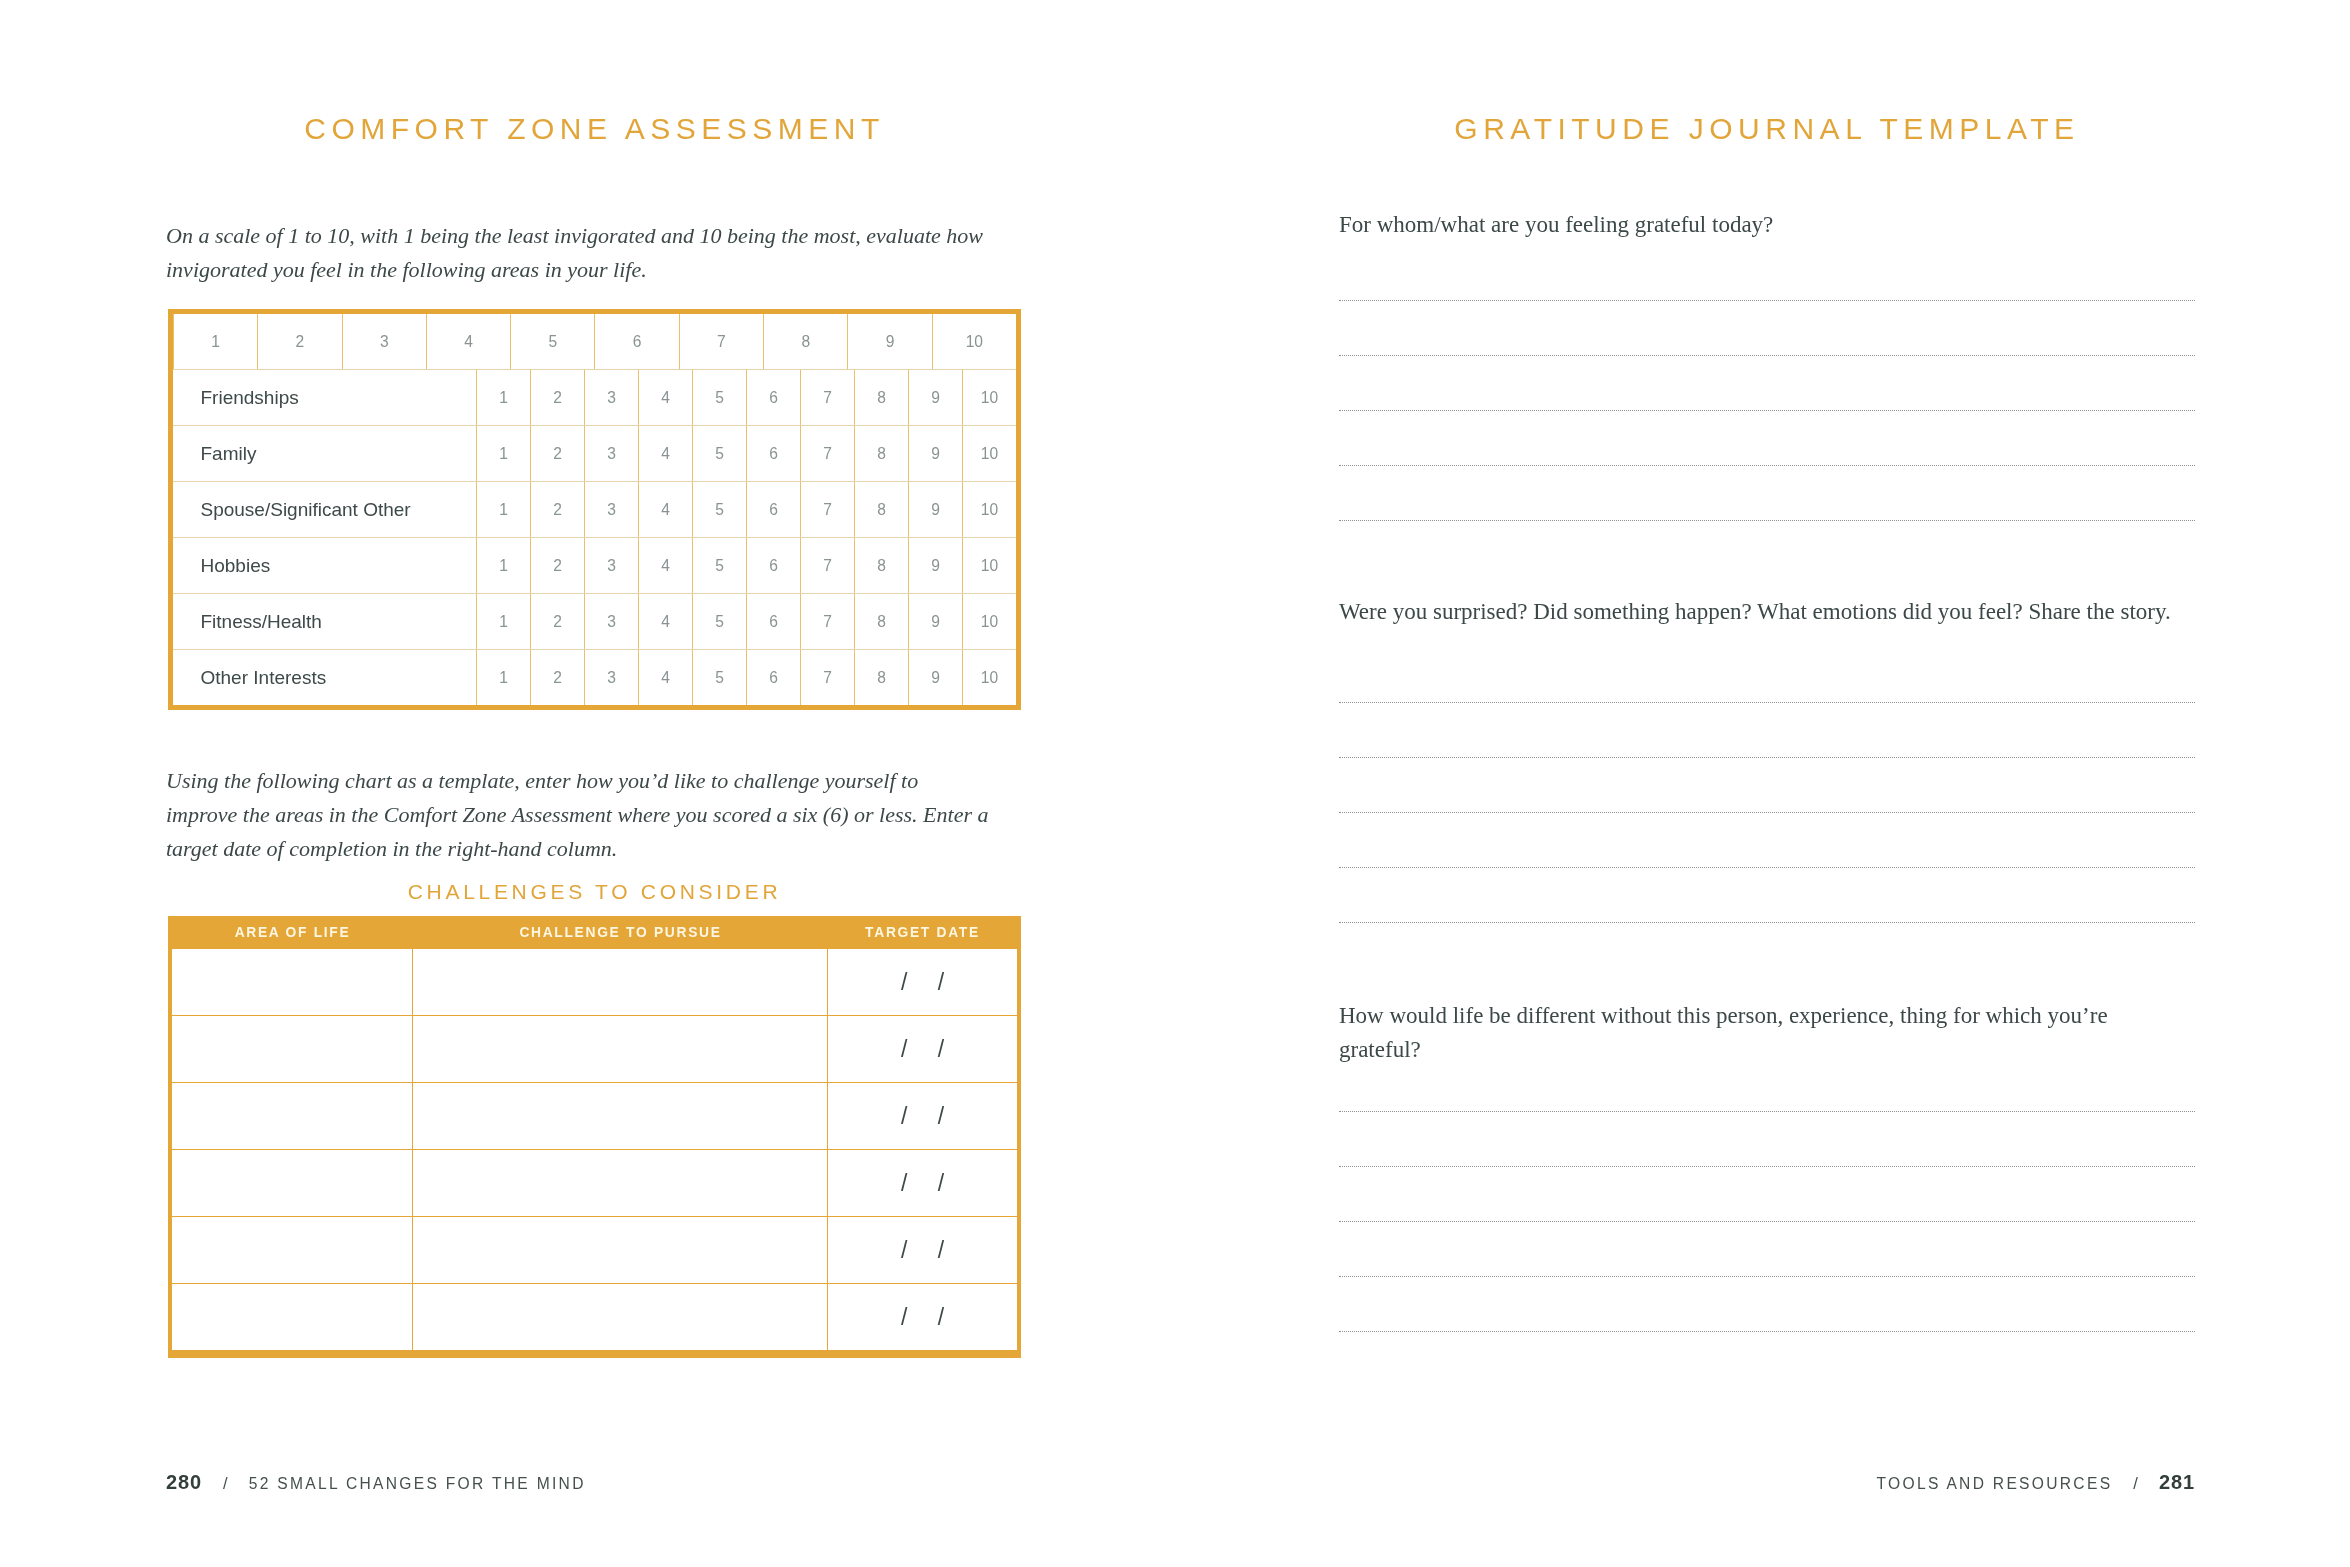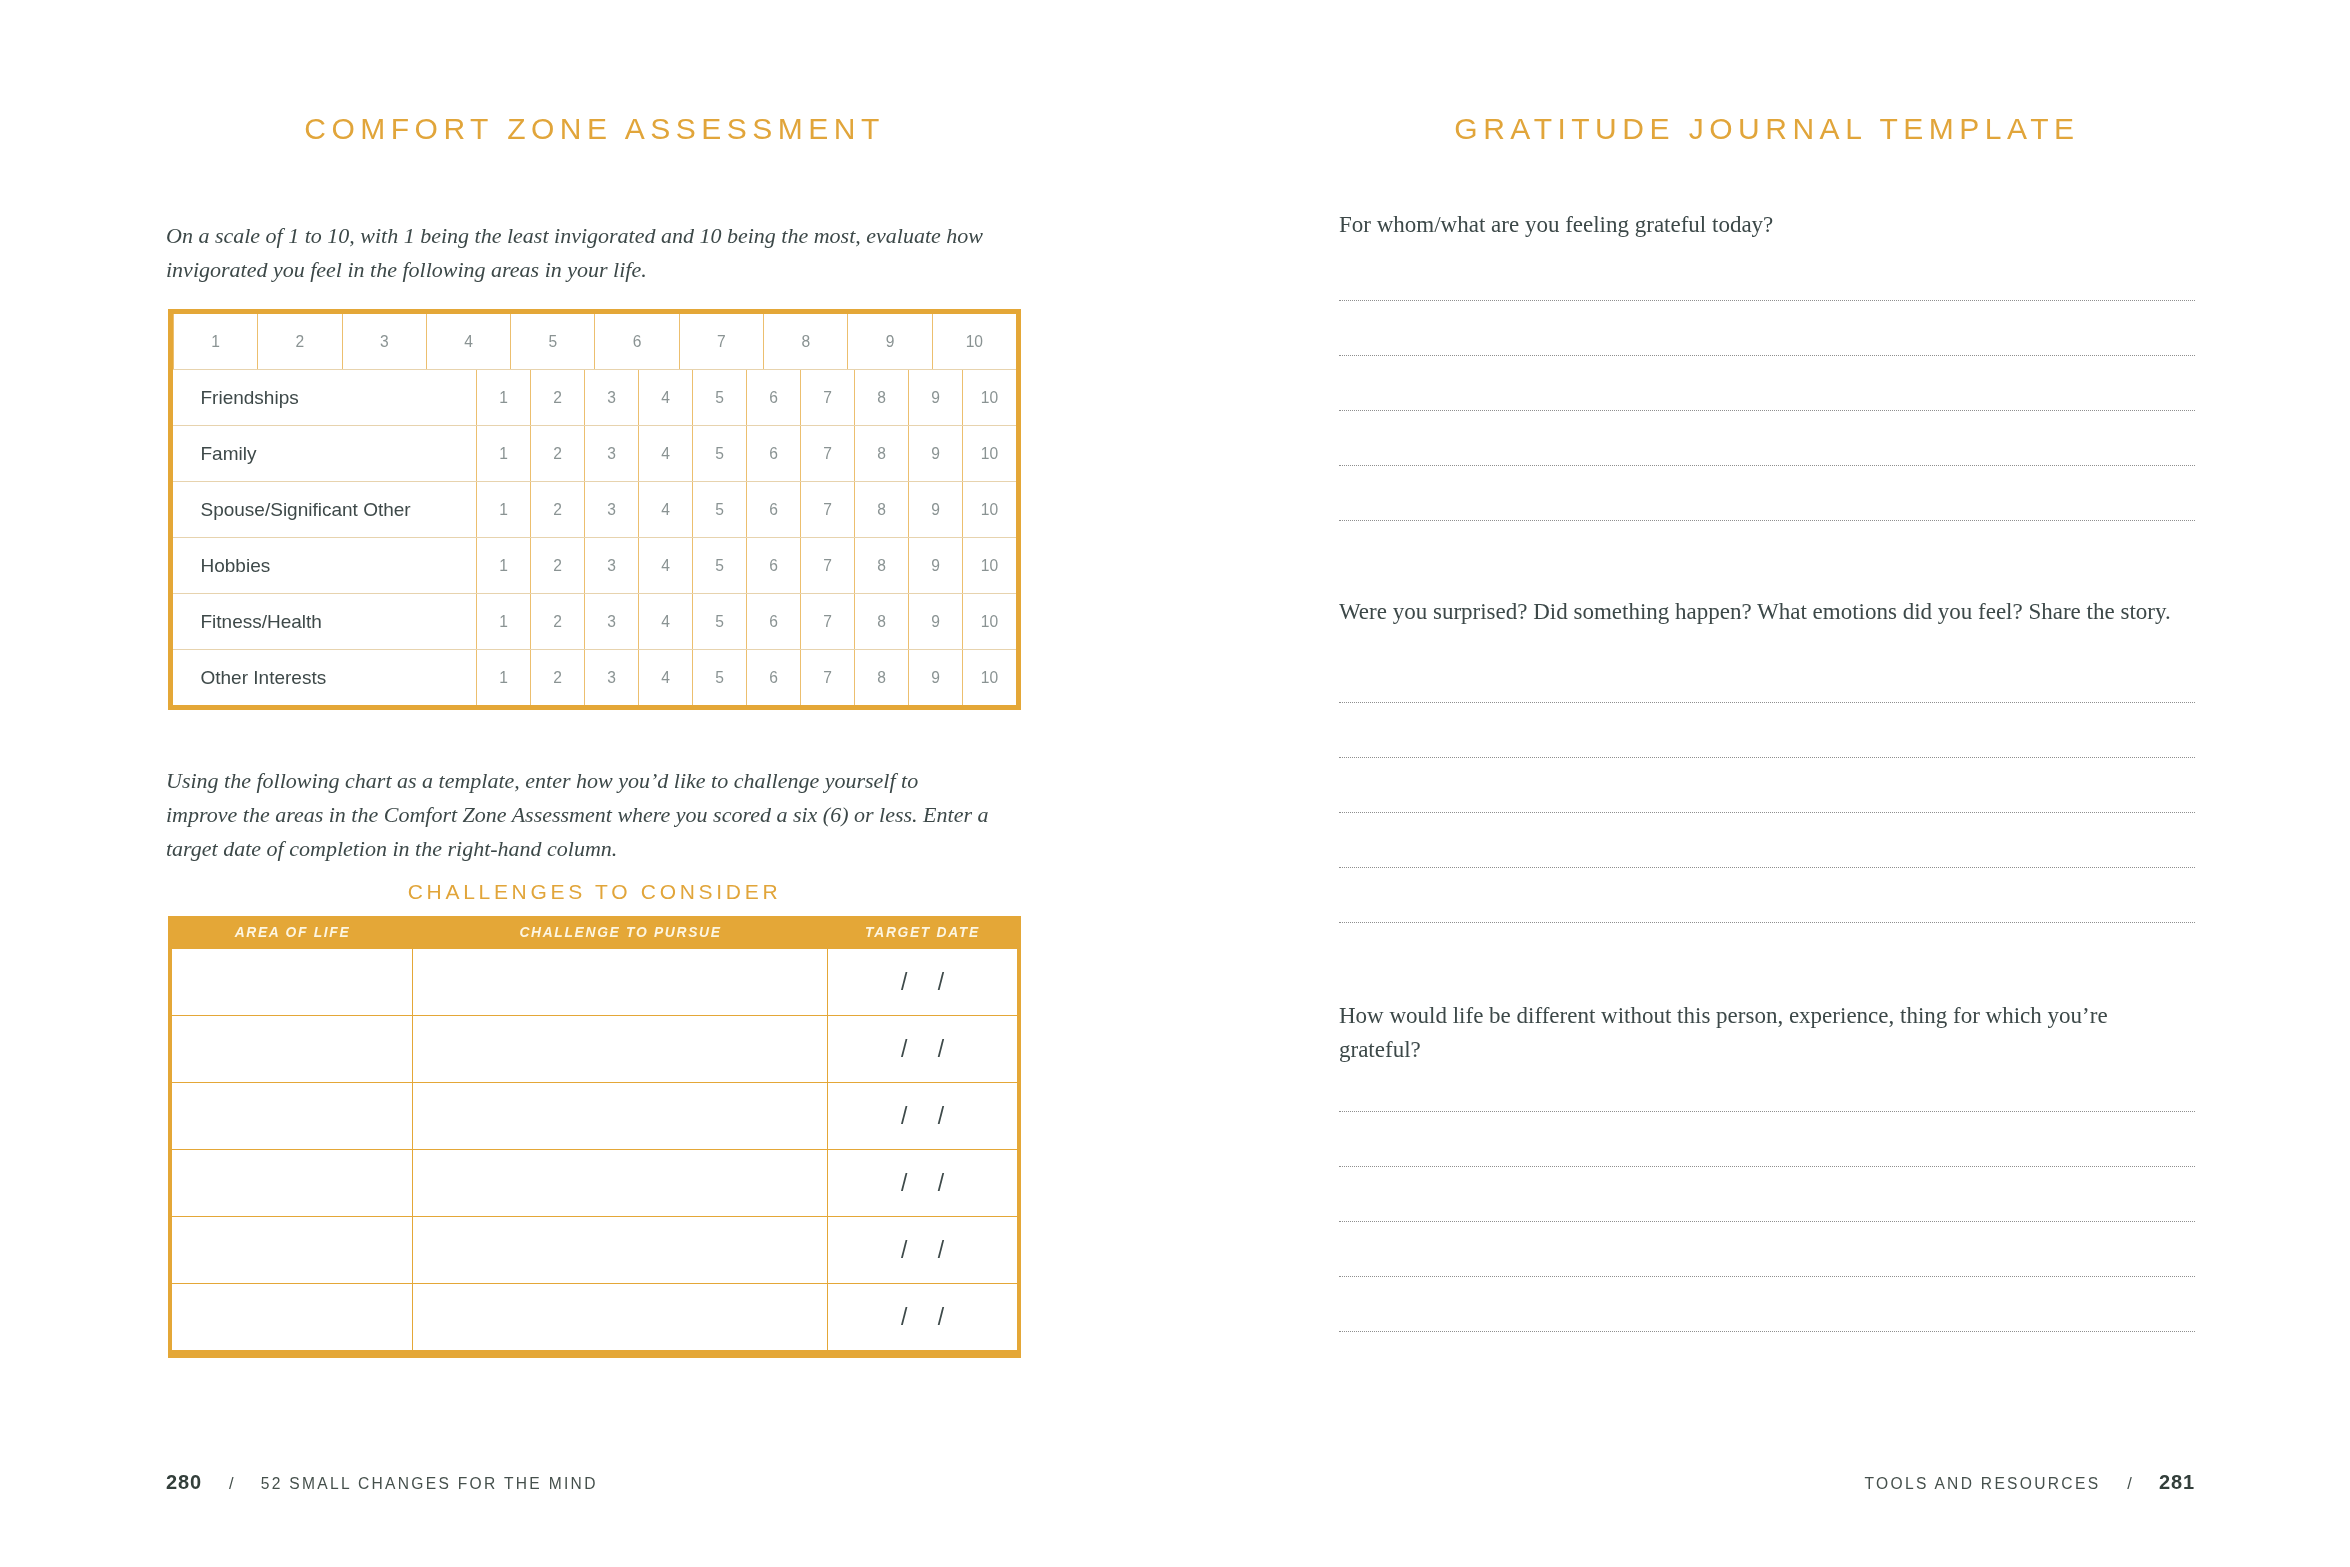--- a/index.html
+++ b/index.html
@@ -5,41 +5,41 @@
   html,body{margin:0;padding:0;background:#ffffff;}
   .spread{position:relative;width:2351px;height:1568px;background:#ffffff;overflow:hidden;
           font-family:"Liberation Sans",sans-serif;}
   
   .page-title{position:absolute;margin:0;font-weight:400;font-size:30px;letter-spacing:5.5px;
               color:#E1A53A;text-align:center;line-height:37px;}
   .serif-q{position:absolute;margin:0;font-family:"Liberation Serif",serif;font-size:23px;
            line-height:34px;color:#3C4848;}
   .italic-p{position:absolute;margin:0;font-family:"Liberation Serif",serif;font-style:italic;
             font-size:22px;line-height:34px;color:#3C4848;}
-  .footer{position:absolute;top:1471px;display:flex;align-items:baseline;gap:27px;}
+  .footer{position:absolute;top:1471px;display:flex;align-items:baseline;gap:21px;}
   .pagenum{font-size:20px;font-weight:700;color:#333F3B;letter-spacing:0.9px;}
   .fsep{font-size:16.5px;color:#45504C;}
   .ftext{font-size:15.6px;letter-spacing:2.3px;color:#45504C;}
   
   .assess-table{position:absolute;left:168px;top:309px;width:853px;border:5.5px solid #E4A737;
                 box-sizing:border-box;background:#fff;}
   .a-row{display:flex;height:55px;align-items:stretch;}
   .a-row + .a-row{border-top:0.9px solid #E7D3AE;}
   .a-label{width:303px;display:flex;align-items:center;padding-left:27.5px;box-sizing:border-box;
            font-size:19px;color:#3E4949;}
   .a-cell{flex:1;display:flex;align-items:center;justify-content:center;
           border-left:0.9px solid #ECBF6F;font-size:15.6px;color:#8A9393;}
   
   .chal-title{position:absolute;left:168px;top:880px;width:853px;margin:0;text-align:center;
               font-weight:400;font-size:21px;letter-spacing:3.7px;color:#E1A53A;}
   .chal-table{position:absolute;left:168px;top:916px;width:853px;box-sizing:border-box;
               border:4.6px solid #E4A737;border-top:none;border-bottom-width:8.3px;background:#fff;}
   .chal-header{display:flex;height:33px;background:#E4A737;}
   .h-cell{display:flex;align-items:center;justify-content:center;font-size:13.8px;font-weight:700;
-          letter-spacing:1.7px;color:#FDF6E2;font-style:italic;}
+          letter-spacing:1.7px;color:#FDF6E2;}
   .c1{width:241px;box-sizing:border-box;}
   .c2{width:415px;box-sizing:border-box;}
   .c3{flex:1;box-sizing:border-box;}
   .chal-row{display:flex;height:66px;}
   .chal-row + .chal-row{border-top:1.8px solid #E4A737;}
   .b-cell{box-sizing:border-box;}
   .chal-row .c1,.chal-row .c2{border-right:1.8px solid #E4A737;}
   .date{display:flex;align-items:center;justify-content:center;font-size:23px;color:#3E4A4A;
         white-space:pre;word-spacing:24px;font-family:"Liberation Sans",sans-serif;}
   

